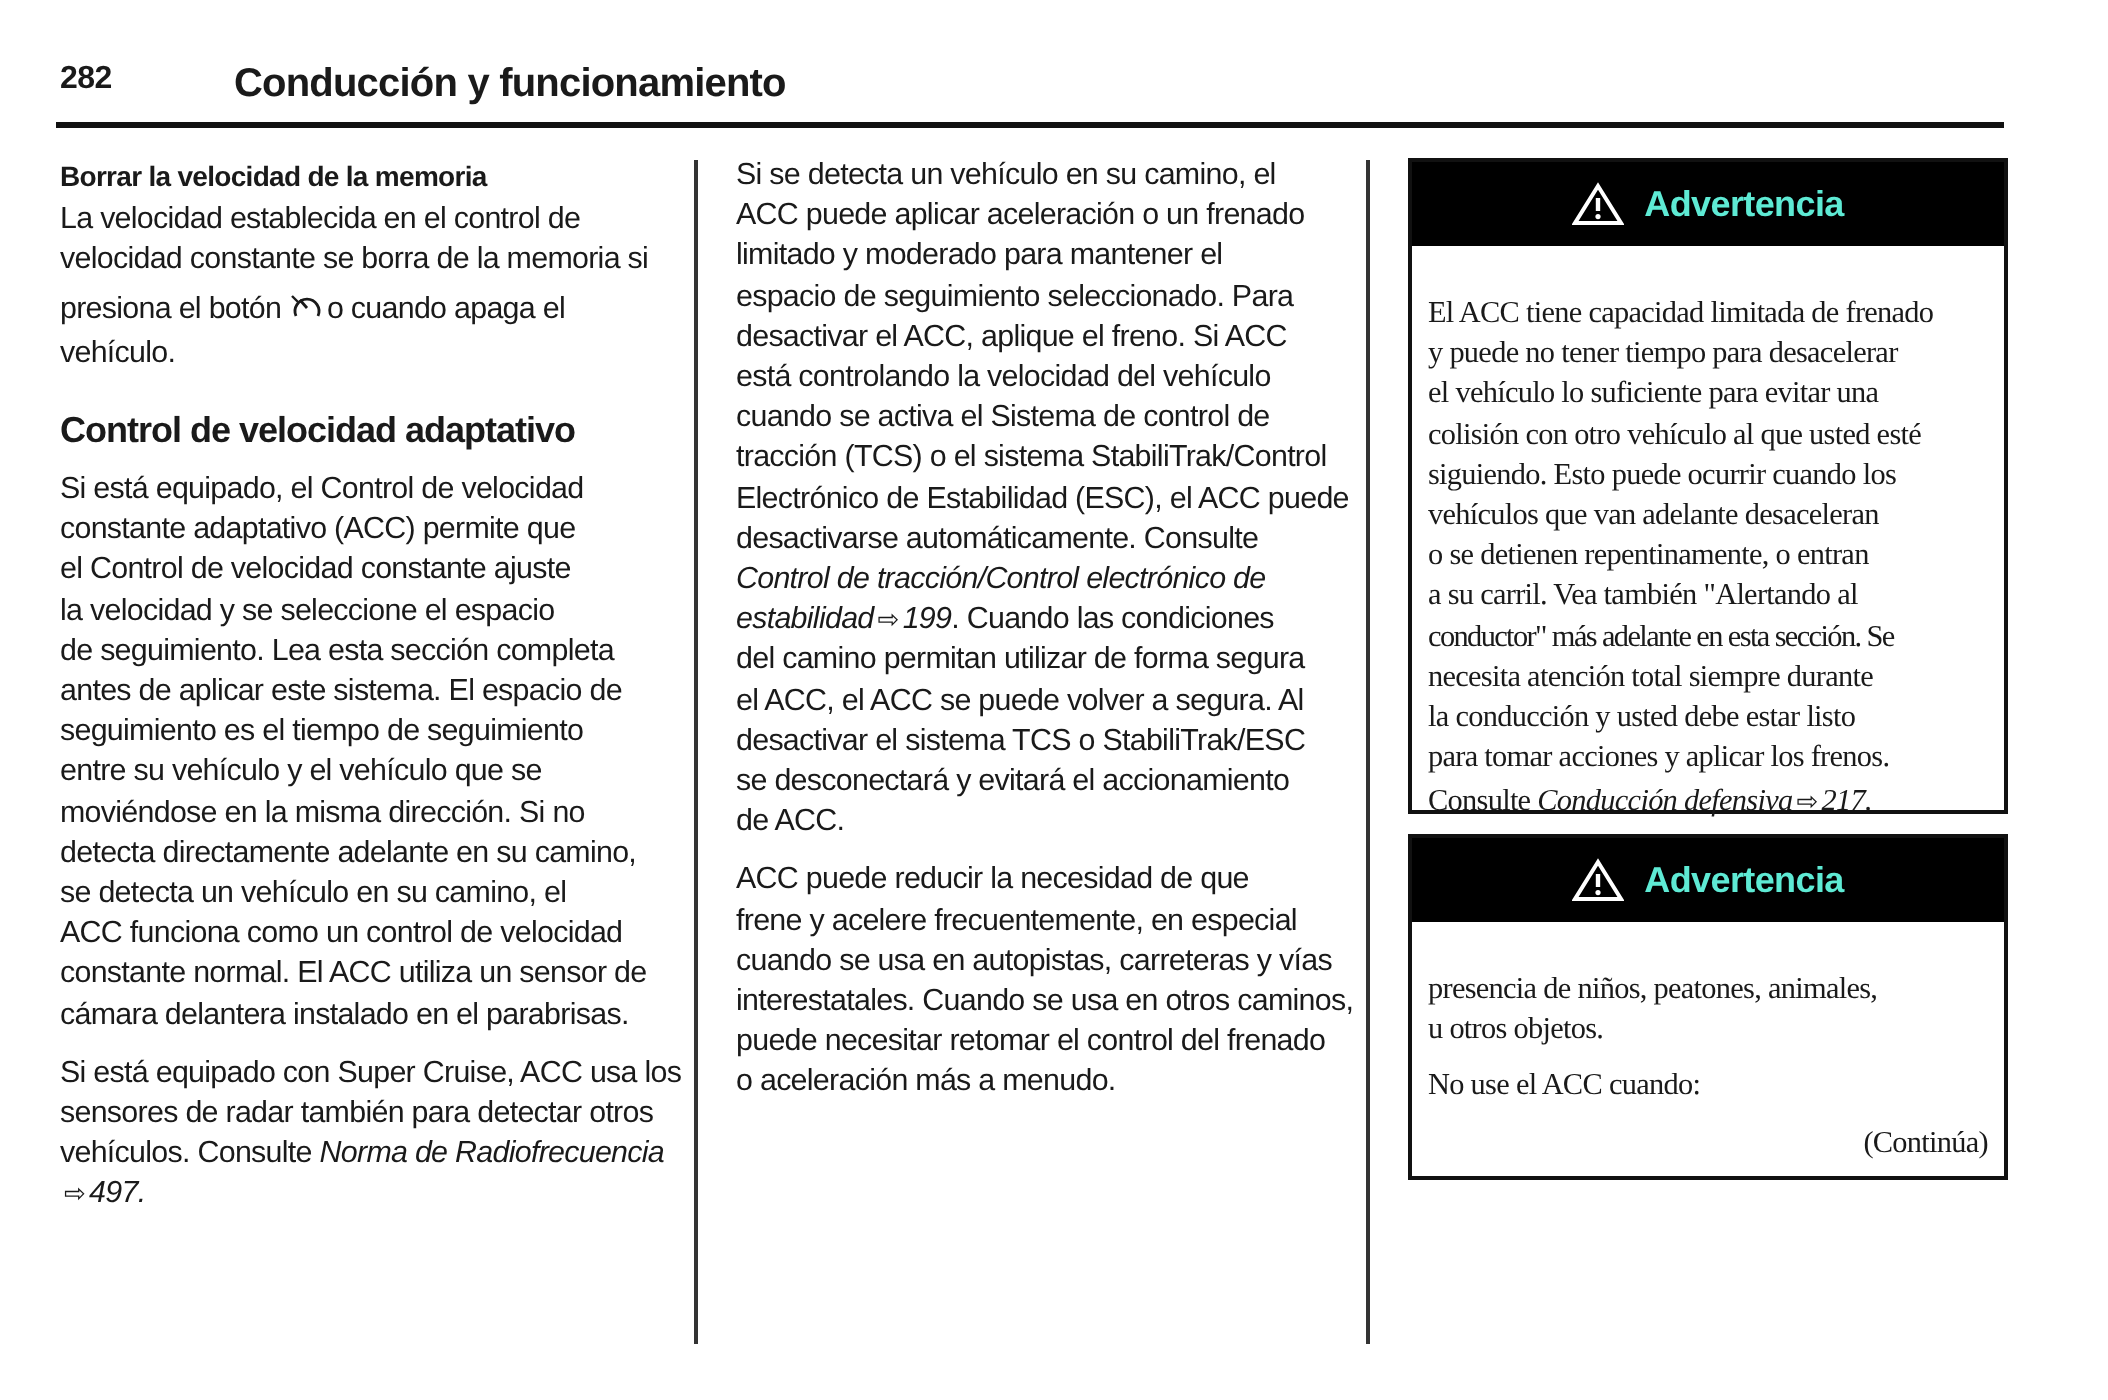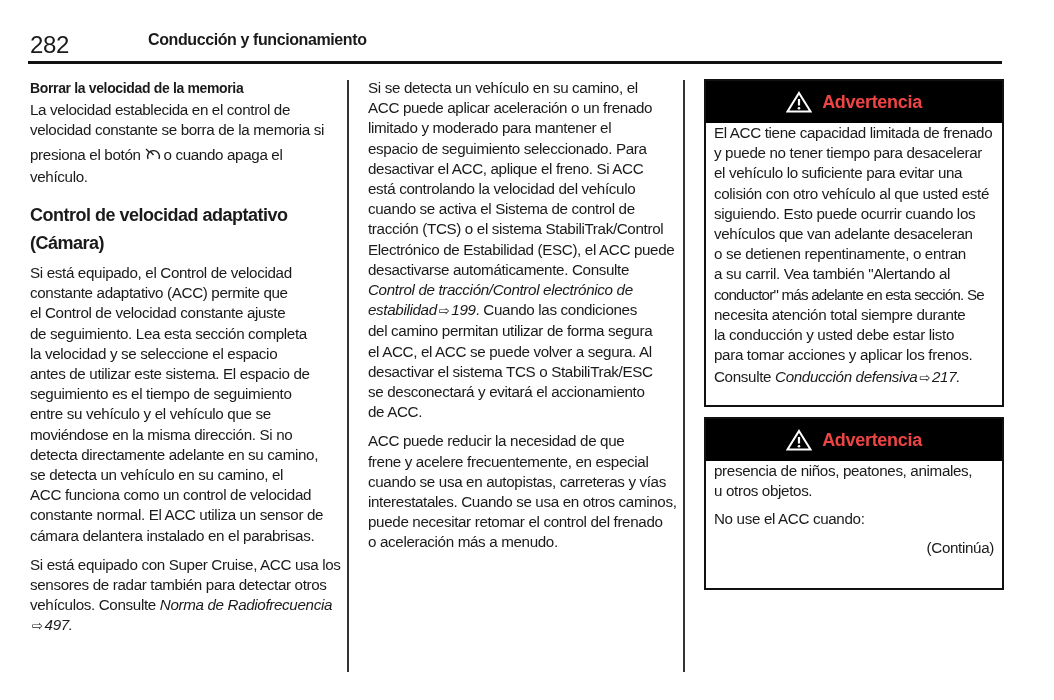--- a/index.html
+++ b/index.html
@@ -1,33 +1,33 @@
 <!DOCTYPE html>
 <html><head>
 <meta charset="utf-8">
 <style>
   html, body { margin:0; padding:0; background:#ffffff; }
   body { width:1054px; height:700px; position:relative; overflow:hidden;
          font-family:"Liberation Sans", "DejaVu Sans", sans-serif; color:#1a1a1a; }
-  .hdr-num { position:absolute; left:30px; top:31px; font-size:24px; font-weight:normal; letter-spacing:-0.3px; }
-  .hdr-title { position:absolute; left:117px; top:31px; font-size:16px; font-weight:bold; letter-spacing:-0.4px;margin-left:31px; }
+  .hdr-num { position:absolute; left:30px; top:31px; font-size:16px; font-weight:bold; letter-spacing:-0.3px; }
+  .hdr-title { position:absolute; left:117px; top:31px; font-size:20px; font-weight:bold; letter-spacing:-0.4px; }
   .hdr-rule { position:absolute; left:28px; top:61px; width:974px; height:3px; background:#111; }
   .vrule { position:absolute; width:2px; background:#333; }
   .col { position:absolute; font-size:15.2px; line-height:20.2px; letter-spacing:-0.35px; }
   .col p { margin:0 0 9px 0; }
   .subhead { font-weight:bold; font-size:14px; margin-bottom:2px !important; }
   .h2 { font-weight:bold; font-size:18px; line-height:28px; letter-spacing:-0.5px; margin:14px 0 6px 0 !important; }
   .ln { display:block; white-space:nowrap; }
   i { font-style:italic; }
   .ref-arrow { display:inline-block; font-style:normal; font-size:13px; margin:0 2px; }
   .warn { position:absolute; border:2px solid #111; background:#fff; }
-  .warn-head { background:#000; color:#ef4444; height:42px; display:flex; align-items:center; justify-content:center;
+  .warn-head { background:#000; color:#5eead4; height:42px; display:flex; align-items:center; justify-content:center;
                font-weight:bold; font-size:18px; letter-spacing:-0.3px; }
   .warn-head svg { margin-right:10px; }
-  .warn-body { padding:0 8px 4px 8px; font-size:15.2px; line-height:20.2px; letter-spacing:-0.35px; }
+  .warn-body { padding:24px 8px 4px 8px; font-size:15.2px; line-height:20.2px; letter-spacing:-0.35px;font-family:Liberation Serif, serif; }
   .warn-body p { margin:0 0 8px 0; }
   .cont { text-align:right; margin-top:6px !important; }
   .btn-icon { display:inline-block; vertical-align:-2px; margin:0 1px; }
 </style>
 </head>
 <body>
 
 <div class="hdr-num">282</div>
 <div class="hdr-title">Conducción y funcionamiento</div>
 <div class="hdr-rule"></div>
@@ -45,29 +45,28 @@
         <svg width="17" height="15" viewBox="0 0 17 15">
             <path d="M3 12 A6 6 0 1 1 14 12" fill="none" stroke="#1a1a1a" stroke-width="1.4"></path>
             <line x1="8.5" y1="8" x2="5" y2="4" stroke="#1a1a1a" stroke-width="1.4"></line>
             <line x1="1" y1="2" x2="4" y2="5" stroke="#1a1a1a" stroke-width="1.2"></line>
           </svg>
       </span><span>o cuando apaga el</span></span>
     <span class="ln">vehículo.</span>
   </p>
   <div class="h2">
     <span class="ln">Control de velocidad adaptativo</span>
-    <span class="ln">(Cámara)</span>
   </div>
   <p>
     <span class="ln">Si está equipado, el Control de velocidad</span>
     <span class="ln">constante adaptativo (ACC) permite que</span>
     <span class="ln">el Control de velocidad constante ajuste</span>
+    <span class="ln">la velocidad y se seleccione el espacio</span>
     <span class="ln">de seguimiento. Lea esta sección completa</span>
-    <span class="ln">la velocidad y se seleccione el espacio</span>
-    <span class="ln">antes de utilizar este sistema. El espacio de</span>
+    <span class="ln">antes de aplicar este sistema. El espacio de</span>
     <span class="ln">seguimiento es el tiempo de seguimiento</span>
     <span class="ln">entre su vehículo y el vehículo que se</span>
     <span class="ln">moviéndose en la misma dirección. Si no</span>
     <span class="ln">detecta directamente adelante en su camino,</span>
     <span class="ln">se detecta un vehículo en su camino, el</span>
     <span class="ln">ACC funciona como un control de velocidad</span>
     <span class="ln">constante normal. El ACC utiliza un sensor de</span>
     <span class="ln">cámara delantera instalado en el parabrisas.</span>
   </p>
   <p>

